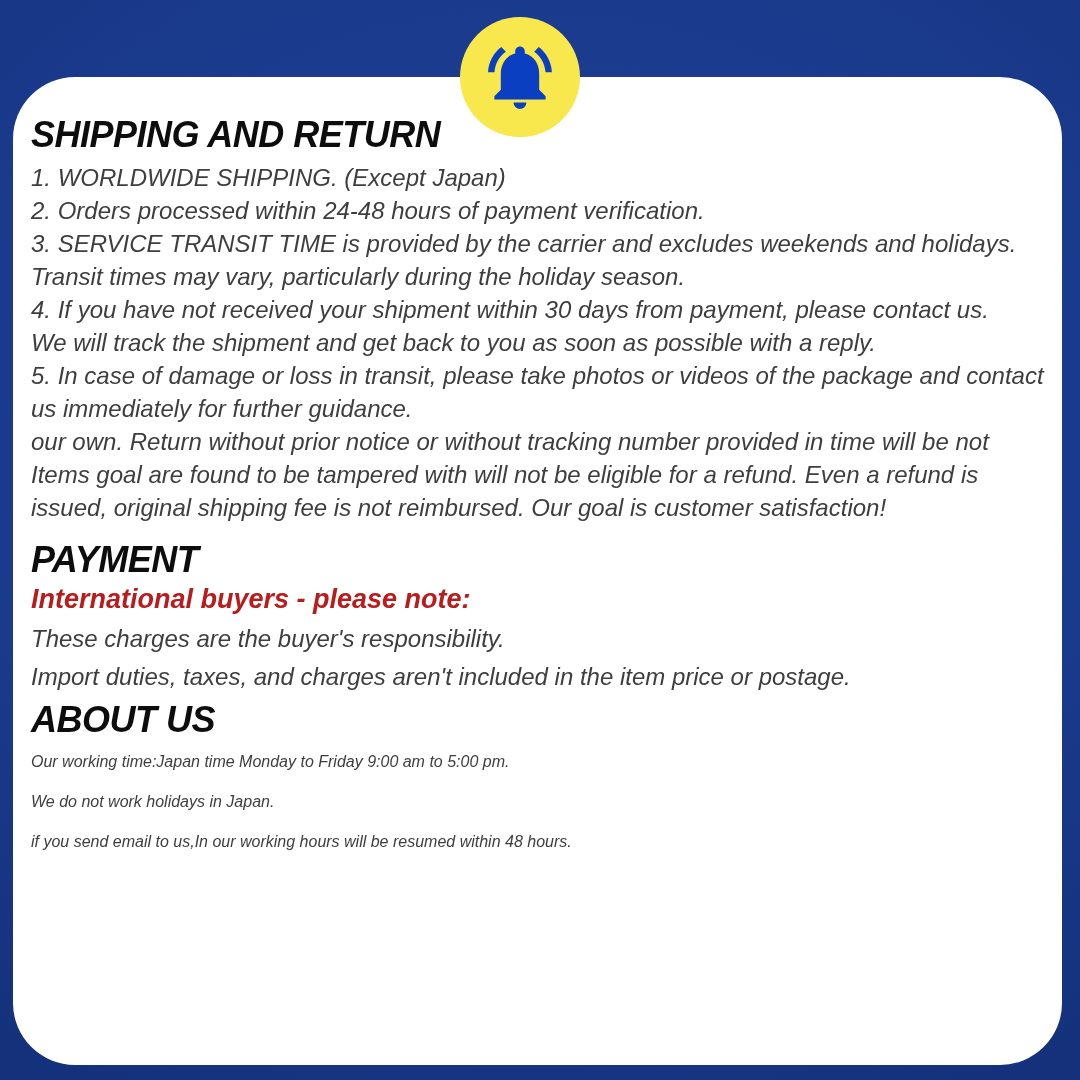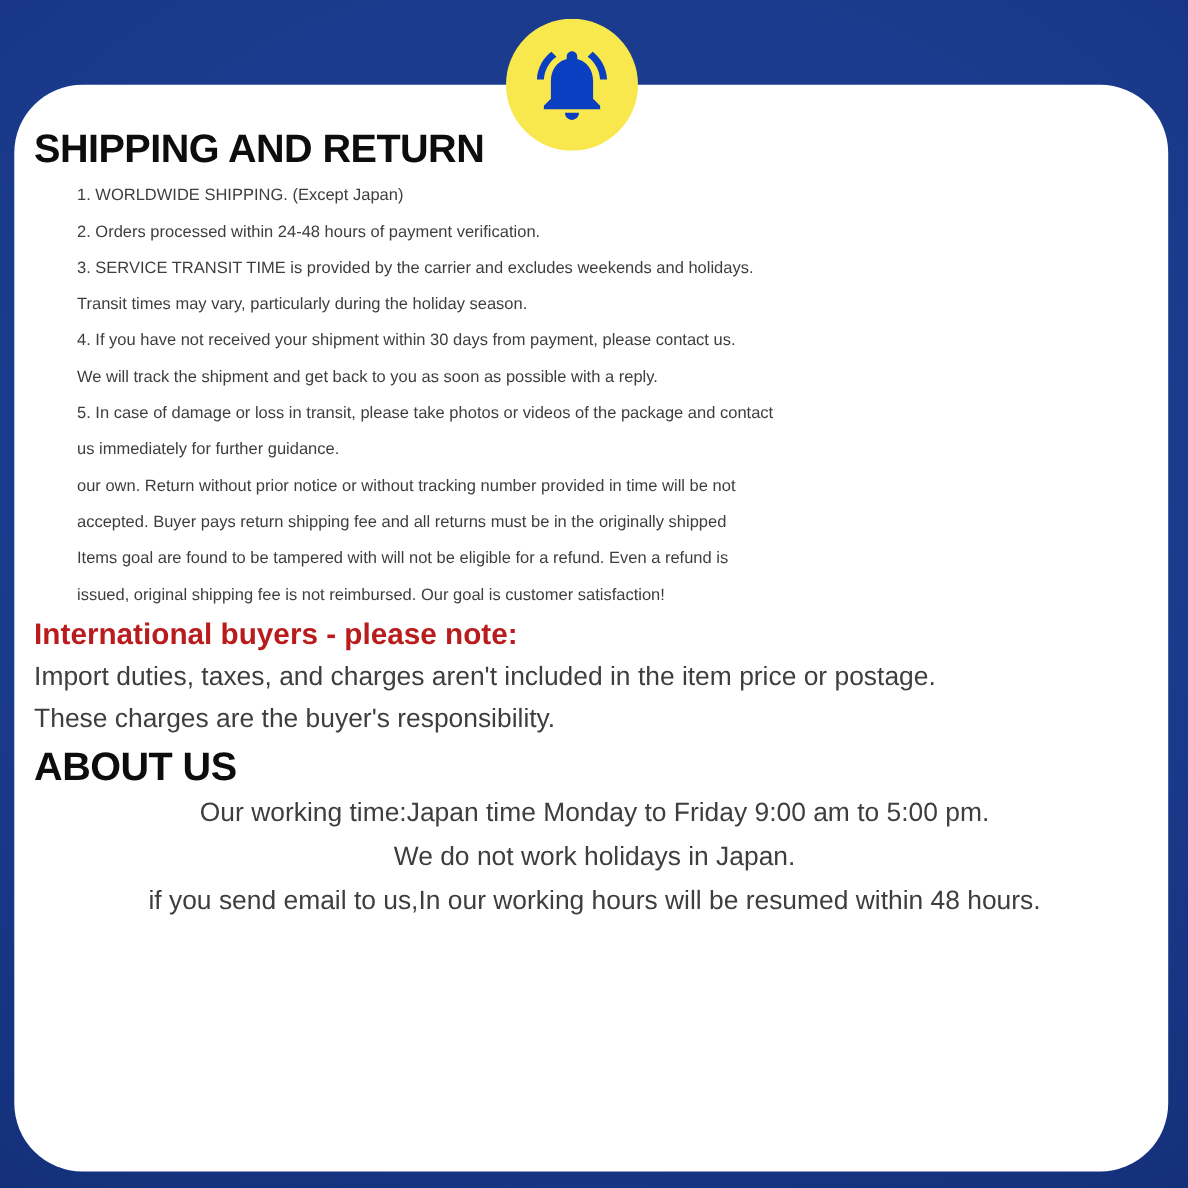--- a/index.html
+++ b/index.html
@@ -18,52 +18,53 @@
     position: absolute;
     left: 13px; right: 18px; top: 77px; bottom: 15px;
     background: #ffffff;
     border-radius: 62px;
   }
   .card-content {
     position: absolute; inset: 0;
     padding: 18px 12px 0 18px;
     box-sizing: border-box;
     overflow: hidden;
+    font-style: italic;
   }
   .badge {
     position: absolute;
     left: 460px; top: 17px;
     width: 120px; height: 120px;
     z-index: 5;
   }
   h1 {
     margin: 0;
     font-size: 36px;
     line-height: 40px;
     font-weight: 800;
     letter-spacing: -0.5px;
     color: #0d0d0d;
   }
   h1.first { margin-top: 20px; }
   h1.payment { margin-top: 16px; }
   h1.about { margin-top: 4px; }
   .lines { color: #3e3e3e; }
   .lines-shipping { margin-top: 6px; }
-  .lines-shipping .line { font-size: 15px; line-height: 33px; margin-left: 39px; }
+  .lines-shipping .line { font-size: 24px; line-height: 33px; }
   .note {
     margin-top: 2px;
     font-size: 27px;
     line-height: 34px;
     font-weight: 700;
     color: #b91c1c;
   }
   .lines-payment { margin-top: 4px; }
   .lines-payment .line { font-size: 24px; line-height: 38px; }
   .lines-about { margin-top: 2px; }
-  .lines-about .line { font-size: 24px; line-height: 40px; text-align: center; }
+  .lines-about .line { font-size: 16px; line-height: 40px; }
   .line { white-space: nowrap; }
 </style>
 </head>
 <body>
 
 <div class="bg">
 
   <svg class="badge" viewBox="0 0 120 120" xmlns="http://www.w3.org/2000/svg">
     <circle cx="60" cy="60" r="60" fill="#f8e84d"></circle>
     <g transform="translate(21.6,21.6) scale(3.2)">
@@ -79,31 +80,31 @@
         <div class="lines lines-shipping">
           <div class="line">1. WORLDWIDE SHIPPING. (Except Japan)</div>
           <div class="line">2. Orders processed within 24-48 hours of payment verification.</div>
           <div class="line">3. SERVICE TRANSIT TIME is provided by the carrier and excludes weekends and holidays.</div>
           <div class="line">Transit times may vary, particularly during the holiday season.</div>
           <div class="line">4. If you have not received your shipment within 30 days from payment, please contact us.</div>
           <div class="line">We will track the shipment and get back to you as soon as possible with a reply.</div>
           <div class="line">5. In case of damage or loss in transit, please take photos or videos of the package and contact</div>
           <div class="line">us immediately for further guidance.</div>
           <div class="line">our own. Return without prior notice or without tracking number provided in time will be not</div>
-          <div class="line">accepted. Buyer pays return shipping fee and all returns must be in the originally shipped</div>
           <div class="line">Items goal are found to be tampered with will not be eligible for a refund. Even a refund is</div>
           <div class="line">issued, original shipping fee is not reimbursed. Our goal is customer satisfaction!</div>
         </div>
       </section>
 
       <section>
+        <h1 class="payment">PAYMENT</h1>
         <div class="note">International buyers - please note:</div>
         <div class="lines lines-payment">
+          <div class="line">These charges are the buyer's responsibility.</div>
           <div class="line">Import duties, taxes, and charges aren't included in the item price or postage.</div>
-          <div class="line">These charges are the buyer's responsibility.</div>
         </div>
       </section>
 
       <section>
         <h1 class="about">ABOUT US</h1>
         <div class="lines lines-about">
           <div class="line">Our working time:Japan time Monday to Friday 9:00 am to 5:00 pm.</div>
           <div class="line">We do not work holidays in Japan.</div>
           <div class="line">if you send email to us,In our working hours will be resumed within 48 hours.</div>
         </div>

